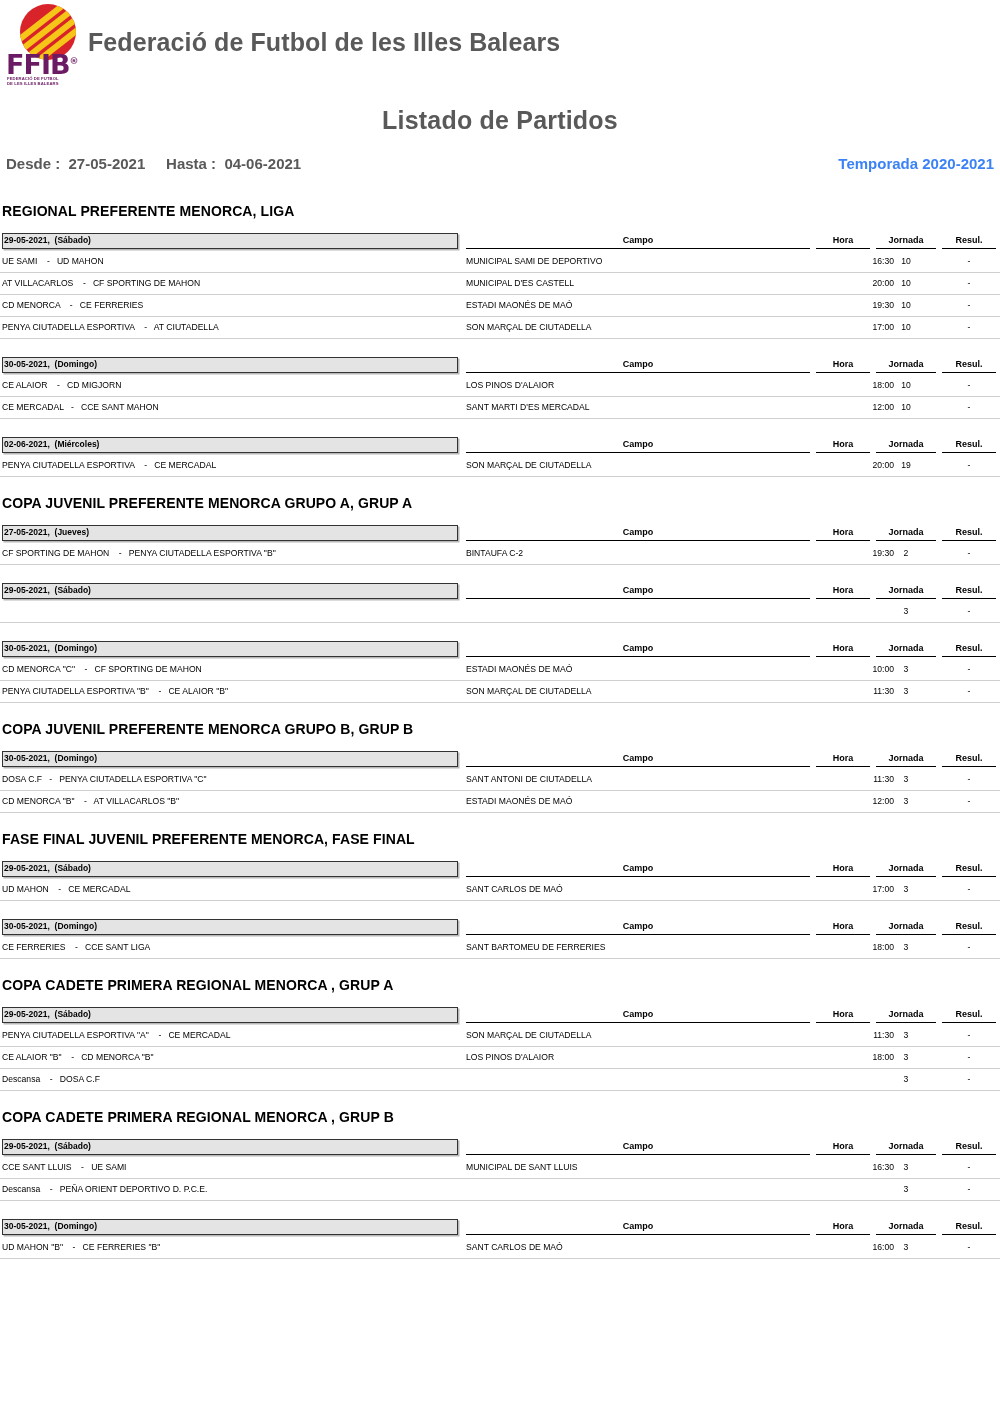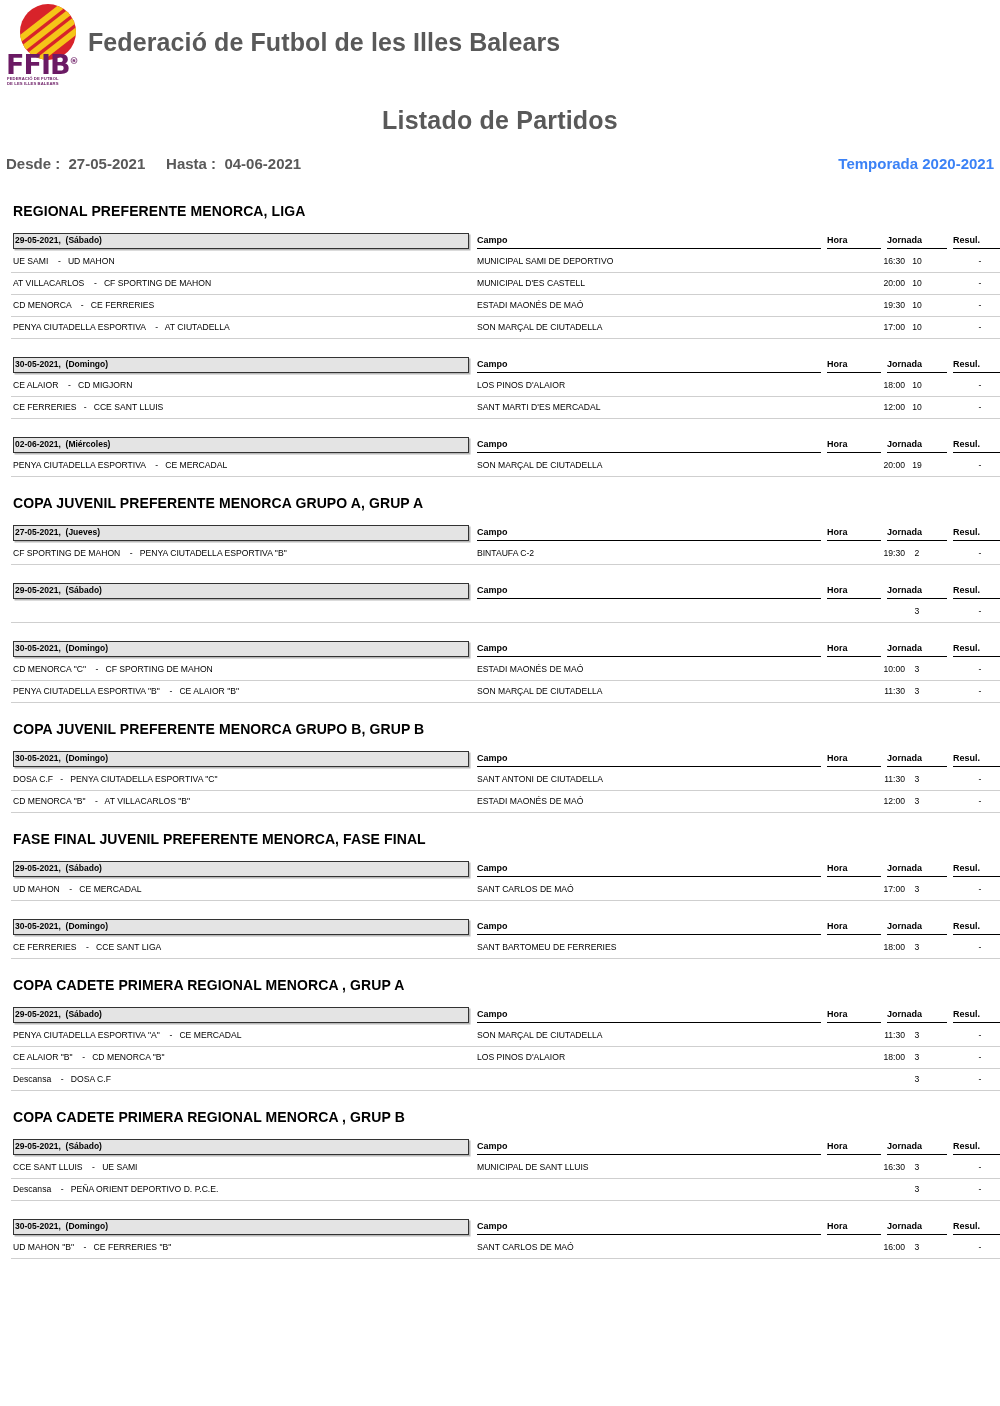--- a/index.html
+++ b/index.html
@@ -111,21 +111,21 @@
   .range-right {
     position: absolute;
     right: 6px;
     top: 0;
     font-size: 15px;
     font-weight: bold;
     color: #3b82f6;
   }
 
   
-  .competition { margin-top: 2px; padding-left: 11px; }
+  .competition { margin-top: 2px; }
   .comp-title {
     font-size: 14px;
     font-weight: bold;
     color: #000;
     padding: 0 0 0 2px;
     margin: 10px 0 14px 0;
     letter-spacing: .1px;
   }
 
   
@@ -154,20 +154,21 @@
     font-weight: bold;
     color: #000;
     line-height: 13px;
     white-space: pre;
   }
   .col-head {
     position: absolute;
     top: 2px;
     font-size: 9px;
     font-weight: bold;
+    text-align: center;
     color: #000;
     border-bottom: 1.4px solid #000;
     padding-bottom: 2px;
     line-height: 11px;
   }
   .ch-campo  { left: 466px; width: 344px; }
   .ch-hora   { left: 816px; width: 54px; }
   .ch-jorn   { left: 876px; width: 60px; }
   .ch-resul  { left: 942px; width: 54px; }
 
@@ -269,21 +270,21 @@
           <div class="col-head ch-resul">Resul.</div>
         </div>
         <div class="match-row">
           <div class="m-cell m-teams">CE ALAIOR    -   CD MIGJORN</div>
           <div class="m-cell m-campo">LOS PINOS D'ALAIOR</div>
           <div class="m-cell m-hora">18:00</div>
           <div class="m-cell m-jorn">10</div>
           <div class="m-cell m-resul">-</div>
         </div>
         <div class="match-row">
-          <div class="m-cell m-teams">CE FERRERIES   -   CCE SANT LLUIS</div>
+          <div class="m-cell m-teams">CE MERCADAL   -   CCE SANT MAHON</div>
           <div class="m-cell m-campo">SANT MARTI D'ES MERCADAL</div>
           <div class="m-cell m-hora">12:00</div>
           <div class="m-cell m-jorn">10</div>
           <div class="m-cell m-resul">-</div>
         </div>
       </div>
       <div class="day-block">
         <div class="day-head">
           <div class="day-date-box"></div>
           <div class="day-date-text">02-06-2021,  (Miércoles)</div>

